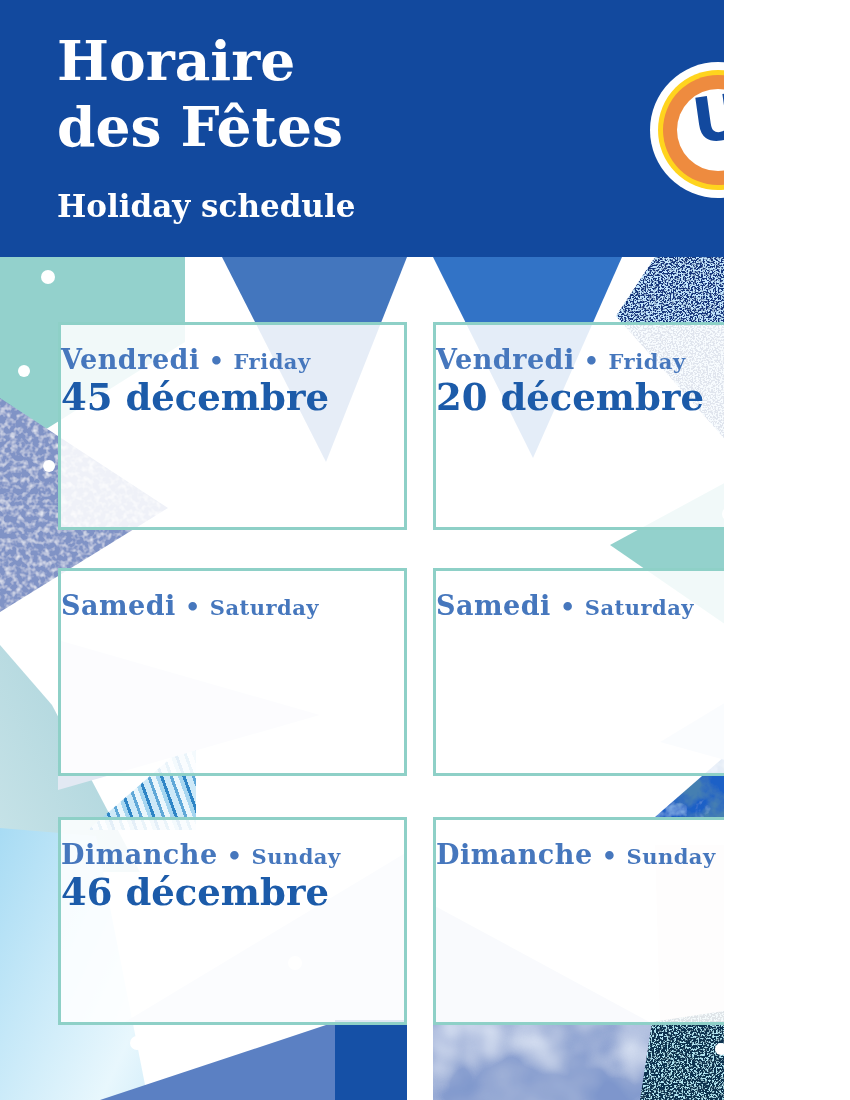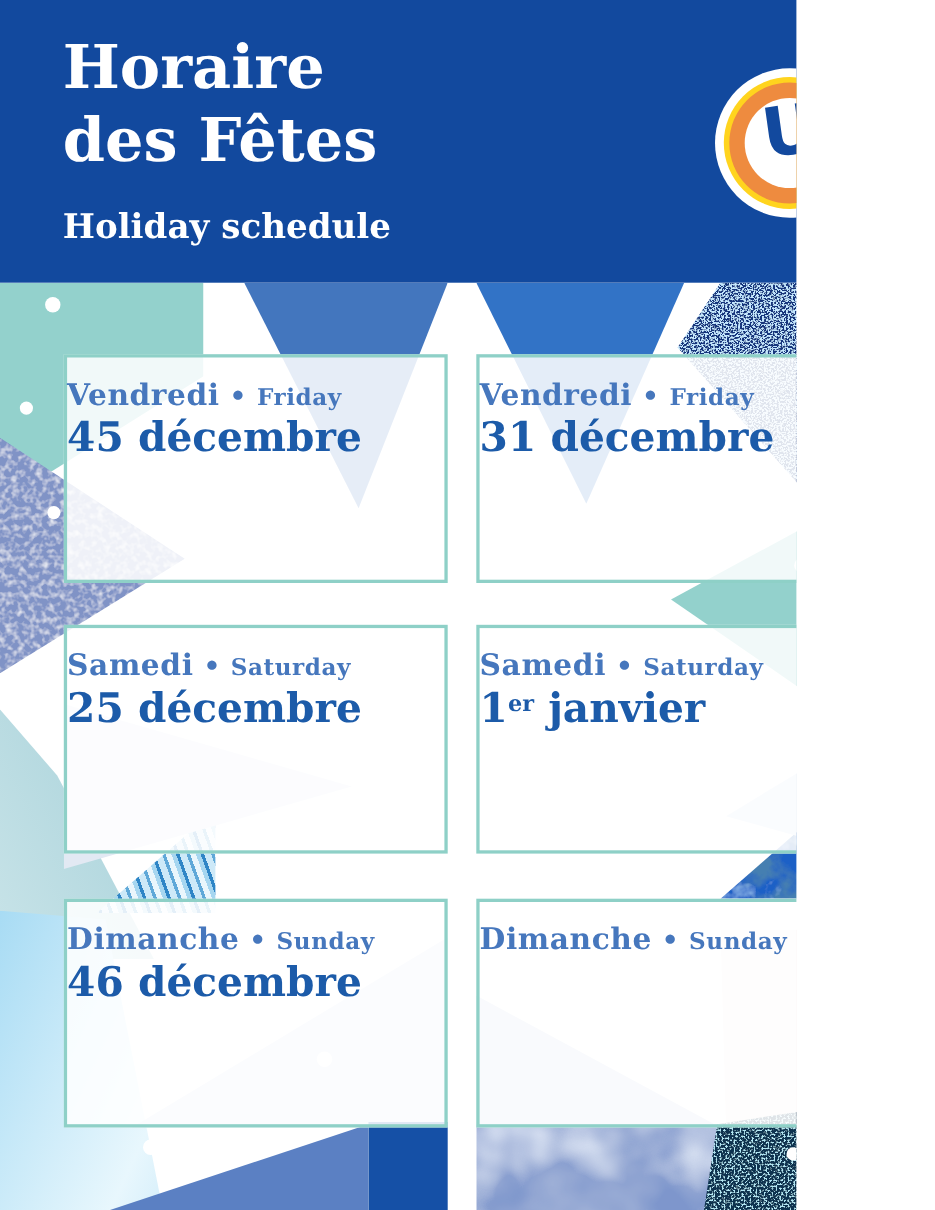--- a/index.html
+++ b/index.html
@@ -212,39 +212,33 @@
     <div class="date">
       <span>45</span><sup></sup><span> décembre</span>
     </div>
   </div>
 
   <div class="card" style="left:433px;top:322px;">
     <div class="day">
       <span>Vendredi</span><span class="sep">•</span><span class="en">Friday</span>
     </div>
     <div class="date">
-      <span>31</span><sup></sup><span> décembre</span>
+      <span>20</span><sup></sup><span> décembre</span>
     </div>
   </div>
 
   <div class="card" style="left:58px;top:568px;">
     <div class="day">
       <span>Samedi</span><span class="sep">•</span><span class="en">Saturday</span>
     </div>
-    <div class="date">
-      <span>25</span><sup></sup><span> décembre</span>
-    </div>
   </div>
 
   <div class="card" style="left:433px;top:568px;">
     <div class="day">
       <span>Samedi</span><span class="sep">•</span><span class="en">Saturday</span>
-    </div>
-    <div class="date">
-      <span>1</span><sup>er</sup><span> janvier</span>
     </div>
   </div>
 
   <div class="card" style="left:58px;top:817px;">
     <div class="day">
       <span>Dimanche</span><span class="sep">•</span><span class="en">Sunday</span>
     </div>
     <div class="date">
       <span>46</span><sup></sup><span> décembre</span>
     </div>

